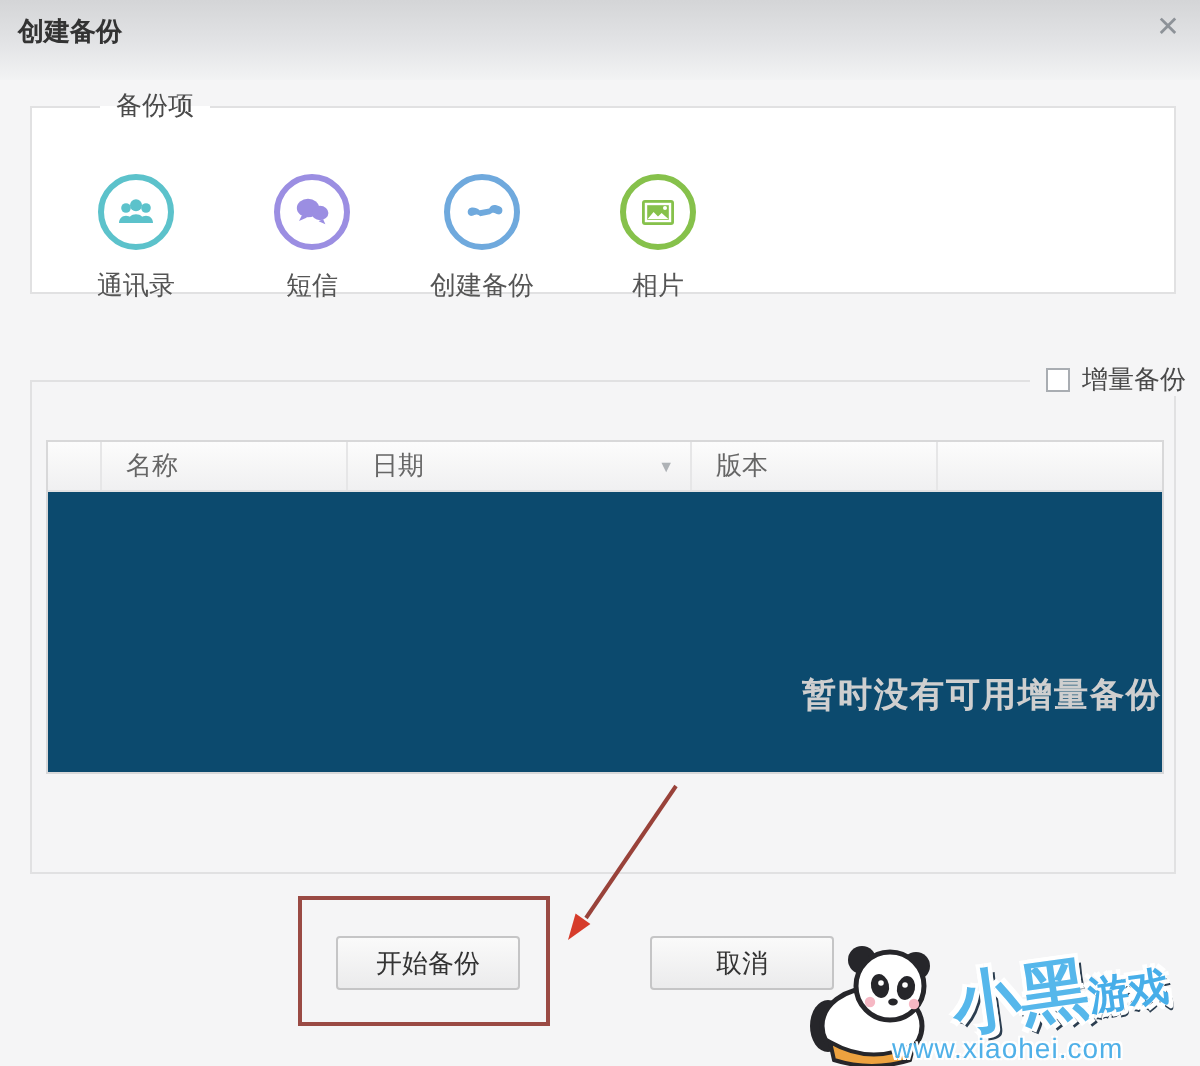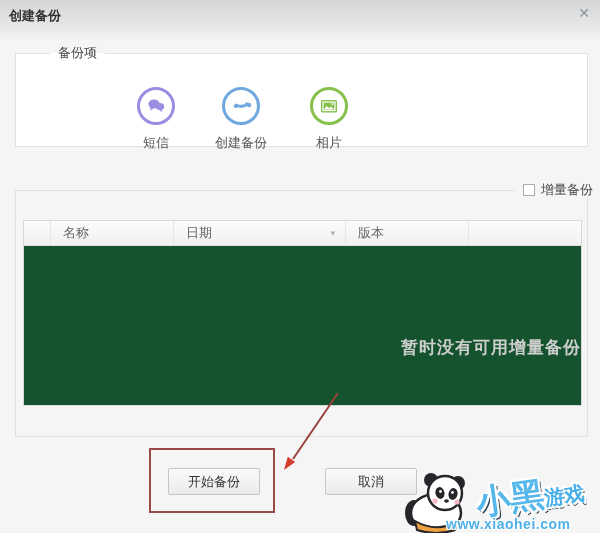--- a/index.html
+++ b/index.html
@@ -58,22 +58,22 @@
     margin:0 auto; display:flex; align-items:center; justify-content:center;
   }
   .ring.c0 { border:3px solid #5cc2cb; }
   .ring.c1 { border:3px solid #9b8ee2; }
   .ring.c2 { border:3px solid #6fa9dd; }
   .ring.c3 { border:3px solid #86c14b; }
   .bk-label { margin-top:9px; font-size:13px; color:#555; }
 
   
   .grid {
-    position:absolute; left:7px; top:22px; width:559px; height:186px;
-    background:#14532d; border:1px solid #d8d8d9;
+    position:absolute; left:7px; top:22px; width:559px; height:167px;
+    background:#0c4a6e; border:1px solid #d8d8d9;
   }
   .grid-head {
     display:flex; height:25px;
     background:linear-gradient(#fcfcfc, #f0f0f1);
     border-bottom:1px solid #e2e2e3;
   }
   .hcell {
     height:100%; display:flex; align-items:center;
     padding-left:12px; font-size:13px; color:#666;
     border-right:1px solid #e6e6e7; cursor:pointer;
@@ -121,37 +121,52 @@
     text-shadow:-2px -2px 0 #fff, 2px -2px 0 #fff, -2px 2px 0 #fff, 2px 2px 0 #fff,
                 3px 3px 0 #2c3e50;
   }
   .wm-n2 {
     font-size:20px; color:#47aee9;
     text-shadow:-2px -2px 0 #fff, 2px -2px 0 #fff, -2px 2px 0 #fff, 2px 2px 0 #fff,
                 2px 3px 0 #2c3e50;
   }
   .wm-url {
     position:absolute; left:48px; bottom:1px;
-    font-size:14px; font-weight:bold; color:#4fb0e8; letter-spacing:0.5px;
+    font-size:14px; font-weight:normal; color:#4fb0e8; letter-spacing:0.5px;
     text-shadow:-1px -1px 0 #fff, 1px -1px 0 #fff, -1px 1px 0 #fff, 1px 1px 0 #fff;
   }
 </style>
 </head>
 <body>
 
 <div class="dialog">
 
   <div class="titlebar">
     <div class="title">创建备份</div>
     <div class="close-btn">✕</div>
   </div>
 
   <fieldset class="fs-items">
     <legend>备份项</legend>
 
+    <div class="bk-item i0">
+      <div class="ring c0">
+        <svg width="22" height="22" viewBox="0 0 22 22">
+          <g fill="#5cc2cb">
+            <circle cx="6" cy="9" r="2.4"></circle>
+            <circle cx="16" cy="9" r="2.4"></circle>
+            <circle cx="11" cy="7.6" r="3"></circle>
+            <path d="M2.5 16.5c0-2.2 1.6-3.6 3.5-3.6s3.5 1.4 3.5 3.6z"></path>
+            <path d="M12.5 16.5c0-2.2 1.6-3.6 3.5-3.6s3.5 1.4 3.5 3.6z"></path>
+            <path d="M6.8 16.5c0-2.8 1.9-4.4 4.2-4.4s4.2 1.6 4.2 4.4z"></path>
+          </g>
+        </svg>
+      </div>
+      <div class="bk-label">通讯录</div>
+    </div>
 
     <div class="bk-item i1">
       <div class="ring c1">
         <svg width="22" height="22" viewBox="0 0 22 22">
           <g fill="#9b8ee2">
             <ellipse cx="9" cy="9" rx="5.6" ry="4.6"></ellipse>
             <path d="M6 12.5l-1.5 3 4-1.8z"></path>
             <ellipse cx="15" cy="11.5" rx="4.2" ry="3.6"></ellipse>
             <path d="M16.5 14.5l1.2 2.6-3.4-1.5z"></path>
           </g>

